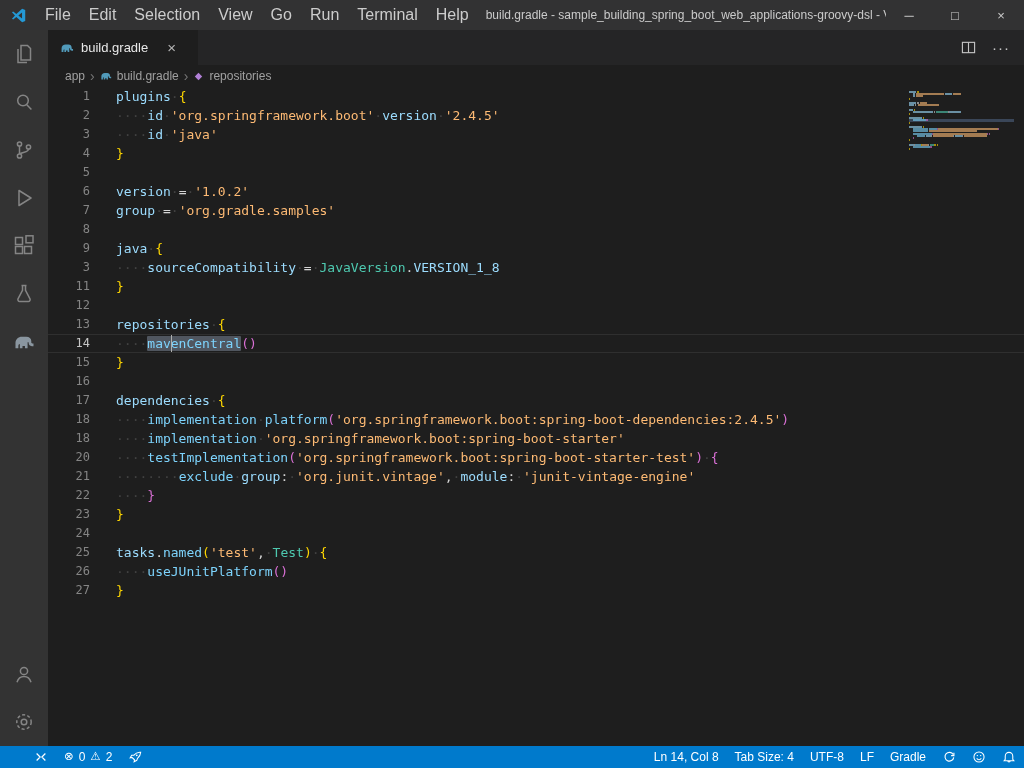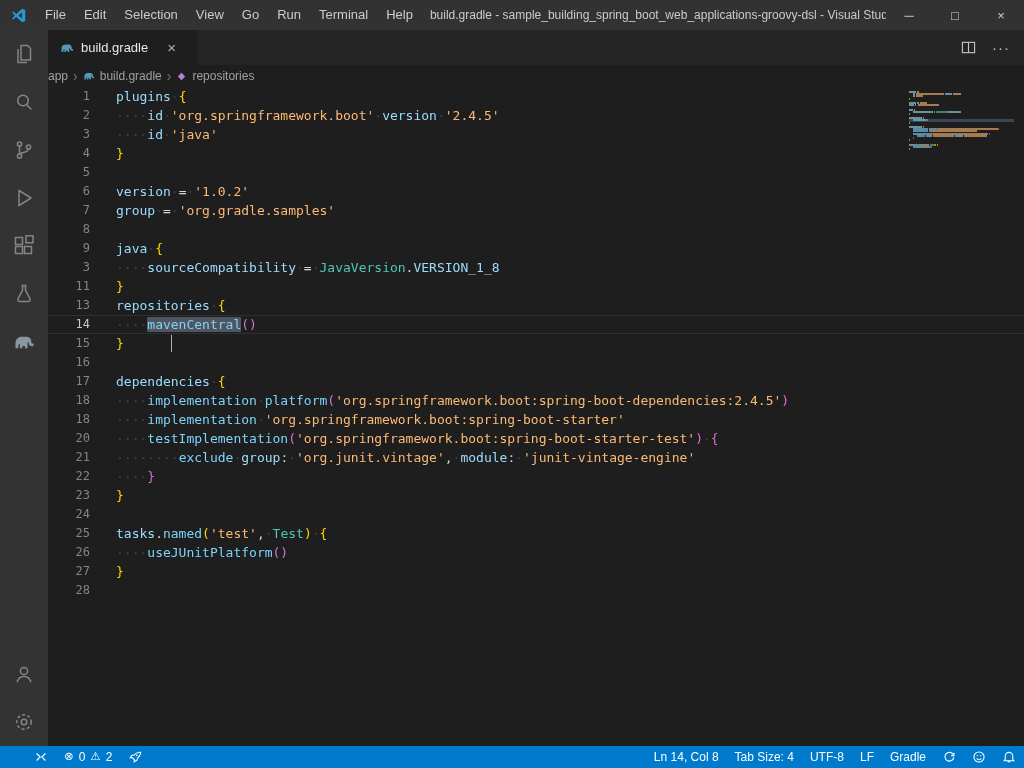--- a/index.html
+++ b/index.html
@@ -3,41 +3,41 @@
 <meta charset="utf-8">
 <style>
   *{margin:0;padding:0;box-sizing:border-box}
   html,body{width:1024px;height:768px;overflow:hidden;background:#1e1e1e;
     font-family:"Liberation Sans","DejaVu Sans",sans-serif;-webkit-font-smoothing:antialiased}
   .app{width:1024px;height:768px;display:flex;flex-direction:column}
 
   
   .titlebar{height:30px;background:#323233;display:flex;align-items:center;color:#cccccc;flex:none}
   .logo{width:36px;display:flex;align-items:center;justify-content:center}
-  .menus{display:flex;font-size:13px}
+  .menus{display:flex;font-size:16px}
   .menu-item{padding:0 9px;line-height:30px;white-space:nowrap}
   .win-title{flex:1;text-align:center;font-size:12px;color:#cbcbcb;white-space:nowrap;overflow:hidden;padding:0 8px}
   .win-controls{display:flex;flex:none}
   .win-btn{width:46px;height:30px;display:flex;align-items:center;justify-content:center;font-size:13px;color:#cccccc}
 
   
   .main{flex:1;display:flex;min-height:0}
   .activitybar{width:48px;background:#333333;display:flex;flex-direction:column;align-items:center;flex:none}
   .ab-item{width:48px;height:48px;display:flex;align-items:center;justify-content:center;color:#858585}
   .ab-spacer{flex:1}
 
   .editor-col{flex:1;display:flex;flex-direction:column;min-width:0;background:#1e1e1e}
   .tabbar{height:35px;background:#252526;display:flex;flex:none;align-items:stretch}
   .tab{background:#1e1e1e;display:flex;align-items:center;gap:7px;padding:0 10px 0 12px;
        font-size:13px;color:#e8e8e8;min-width:150px}
   .tab-close{margin-left:12px;color:#b4b4b4;font-size:15px;line-height:1}
   .tab-actions{margin-left:auto;display:flex;align-items:center;gap:16px;padding-right:14px;color:#c5c5c5}
   .ellipsis{font-size:15px;letter-spacing:1px;color:#c5c5c5}
 
-  .breadcrumb{height:22px;display:flex;align-items:center;gap:5px;
+  .breadcrumb{height:22px;display:flex;align-items:center;gap:5px;padding-left:17px;
        font-size:12px;color:#a0a0a0;flex:none;background:#1e1e1e}
   .bc-sep{color:#767676;font-size:14px;line-height:1}
   .bc-icon{display:flex;align-items:center}
 
   
   .editor{flex:1;position:relative;min-height:0;overflow:hidden;
       font-family:"DejaVu Sans Mono","Liberation Mono",monospace;font-size:13px}
   .code-lines{position:relative}
   .code-row{display:flex;height:19px;line-height:19px;white-space:pre}
   .code-row.active{box-shadow:inset 0 1px 0 #2f2f2f,inset 0 -1px 0 #2f2f2f}
@@ -216,36 +216,36 @@
             <div class="code-row"><span class="ln">2</span><span class="code"><span class="tk-ws">····</span><span class="tk-v">id</span><span class="tk-ws">·</span><span class="tk-s">'org.springframework.boot'</span><span class="tk-ws">·</span><span class="tk-v">version</span><span class="tk-ws">·</span><span class="tk-s">'2.4.5'</span></span></div>
             <div class="code-row"><span class="ln">3</span><span class="code"><span class="tk-ws">····</span><span class="tk-v">id</span><span class="tk-ws">·</span><span class="tk-s">'java'</span></span></div>
             <div class="code-row"><span class="ln">4</span><span class="code"><span class="tk-b1">}</span></span></div>
             <div class="code-row"><span class="ln">5</span><span class="code"></span></div>
             <div class="code-row"><span class="ln">6</span><span class="code"><span class="tk-v">version</span><span class="tk-ws">·</span><span class="tk-o">=</span><span class="tk-ws">·</span><span class="tk-s">'1.0.2'</span></span></div>
             <div class="code-row"><span class="ln">7</span><span class="code"><span class="tk-v">group</span><span class="tk-ws">·</span><span class="tk-o">=</span><span class="tk-ws">·</span><span class="tk-s">'org.gradle.samples'</span></span></div>
             <div class="code-row"><span class="ln">8</span><span class="code"></span></div>
             <div class="code-row"><span class="ln">9</span><span class="code"><span class="tk-v">java</span><span class="tk-ws">·</span><span class="tk-b1">{</span></span></div>
             <div class="code-row"><span class="ln">3</span><span class="code"><span class="tk-ws">····</span><span class="tk-v">sourceCompatibility</span><span class="tk-ws">·</span><span class="tk-o">=</span><span class="tk-ws">·</span><span class="tk-t">JavaVersion</span><span class="tk-o">.</span><span class="tk-v">VERSION_1_8</span></span></div>
             <div class="code-row"><span class="ln">11</span><span class="code"><span class="tk-b1">}</span></span></div>
+            <div class="code-row"><span class="ln">12</span><span class="code"></span></div>
             <div class="code-row"><span class="ln">13</span><span class="code"><span class="tk-v">repositories</span><span class="tk-ws">·</span><span class="tk-b1">{</span></span></div>
             <div class="code-row active"><span class="ln">14</span><span class="code"><span class="tk-ws">····</span><span class="tk-f hl">mavenCentral</span><span class="tk-b2">()</span></span></div>
             <div class="code-row"><span class="ln">15</span><span class="code"><span class="tk-b1">}</span></span></div>
             <div class="code-row"><span class="ln">16</span><span class="code"></span></div>
             <div class="code-row"><span class="ln">17</span><span class="code"><span class="tk-v">dependencies</span><span class="tk-ws">·</span><span class="tk-b1">{</span></span></div>
             <div class="code-row"><span class="ln">18</span><span class="code"><span class="tk-ws">····</span><span class="tk-f">implementation</span><span class="tk-ws">·</span><span class="tk-f">platform</span><span class="tk-b2">(</span><span class="tk-s">'org.springframework.boot:spring-boot-dependencies:2.4.5'</span><span class="tk-b2">)</span></span></div>
             <div class="code-row"><span class="ln">18</span><span class="code"><span class="tk-ws">····</span><span class="tk-f">implementation</span><span class="tk-ws">·</span><span class="tk-s">'org.springframework.boot:spring-boot-starter'</span></span></div>
             <div class="code-row"><span class="ln">20</span><span class="code"><span class="tk-ws">····</span><span class="tk-f">testImplementation</span><span class="tk-b2">(</span><span class="tk-s">'org.springframework.boot:spring-boot-starter-test'</span><span class="tk-b2">)</span><span class="tk-ws">·</span><span class="tk-b2">{</span></span></div>
             <div class="code-row"><span class="ln">21</span><span class="code"><span class="tk-ws">········</span><span class="tk-f">exclude</span><span class="tk-ws">·</span><span class="tk-v">group</span><span class="tk-o">:</span><span class="tk-ws">·</span><span class="tk-s">'org.junit.vintage'</span><span class="tk-o">,</span><span class="tk-ws">·</span><span class="tk-v">module</span><span class="tk-o">:</span><span class="tk-ws">·</span><span class="tk-s">'junit-vintage-engine'</span></span></div>
             <div class="code-row"><span class="ln">22</span><span class="code"><span class="tk-ws">····</span><span class="tk-b2">}</span></span></div>
             <div class="code-row"><span class="ln">23</span><span class="code"><span class="tk-b1">}</span></span></div>
             <div class="code-row"><span class="ln">24</span><span class="code"></span></div>
             <div class="code-row"><span class="ln">25</span><span class="code"><span class="tk-v">tasks</span><span class="tk-o">.</span><span class="tk-f">named</span><span class="tk-b1">(</span><span class="tk-s">'test'</span><span class="tk-o">,</span><span class="tk-ws">·</span><span class="tk-t">Test</span><span class="tk-b1">)</span><span class="tk-ws">·</span><span class="tk-b1">{</span></span></div>
             <div class="code-row"><span class="ln">26</span><span class="code"><span class="tk-ws">····</span><span class="tk-f">useJUnitPlatform</span><span class="tk-b2">()</span></span></div>
             <div class="code-row"><span class="ln">27</span><span class="code"><span class="tk-b1">}</span></span></div>
-            <div class="code-row"><span class="ln">28</span><span class="code"></span></div>
           </div>
         <div class="caret" style="left: 122.8px; top: 248px;"></div>
         <div class="minimap">
           <div>
               <div class="mm-row"><span class="mm-seg tk-v" style="width: 7.4px;"></span><span class="mm-seg tk-ws" style="width: 1.1px;"></span><span class="mm-seg tk-b1" style="width: 1.1px;"></span></div>
               <div class="mm-row"><span class="mm-seg tk-ws" style="width: 4.2px;"></span><span class="mm-seg tk-v" style="width: 2.1px;"></span><span class="mm-seg tk-ws" style="width: 1.1px;"></span><span class="mm-seg tk-s" style="width: 27.3px;"></span><span class="mm-seg tk-ws" style="width: 1.1px;"></span><span class="mm-seg tk-v" style="width: 7.4px;"></span><span class="mm-seg tk-ws" style="width: 1.1px;"></span><span class="mm-seg tk-s" style="width: 7.4px;"></span></div>
               <div class="mm-row"><span class="mm-seg tk-ws" style="width: 4.2px;"></span><span class="mm-seg tk-v" style="width: 2.1px;"></span><span class="mm-seg tk-ws" style="width: 1.1px;"></span><span class="mm-seg tk-s" style="width: 6.3px;"></span></div>
               <div class="mm-row"><span class="mm-seg tk-b1" style="width: 1.1px;"></span></div>
               <div class="mm-row"></div>
               <div class="mm-row"><span class="mm-seg tk-v" style="width: 7.4px;"></span><span class="mm-seg tk-ws" style="width: 1.1px;"></span><span class="mm-seg tk-o" style="width: 1.1px;"></span><span class="mm-seg tk-ws" style="width: 1.1px;"></span><span class="mm-seg tk-s" style="width: 7.4px;"></span></div>

